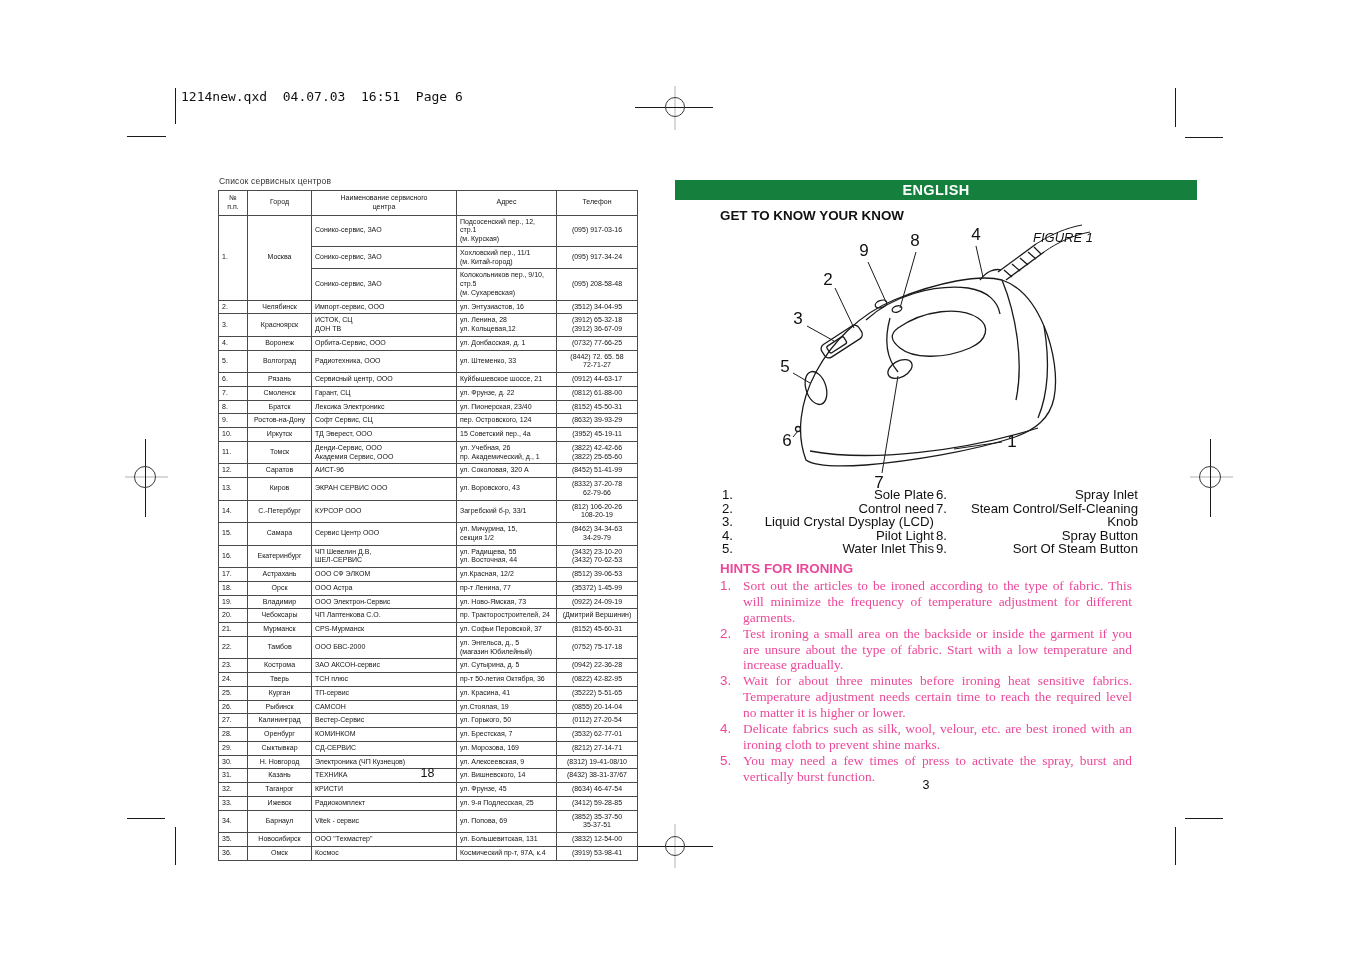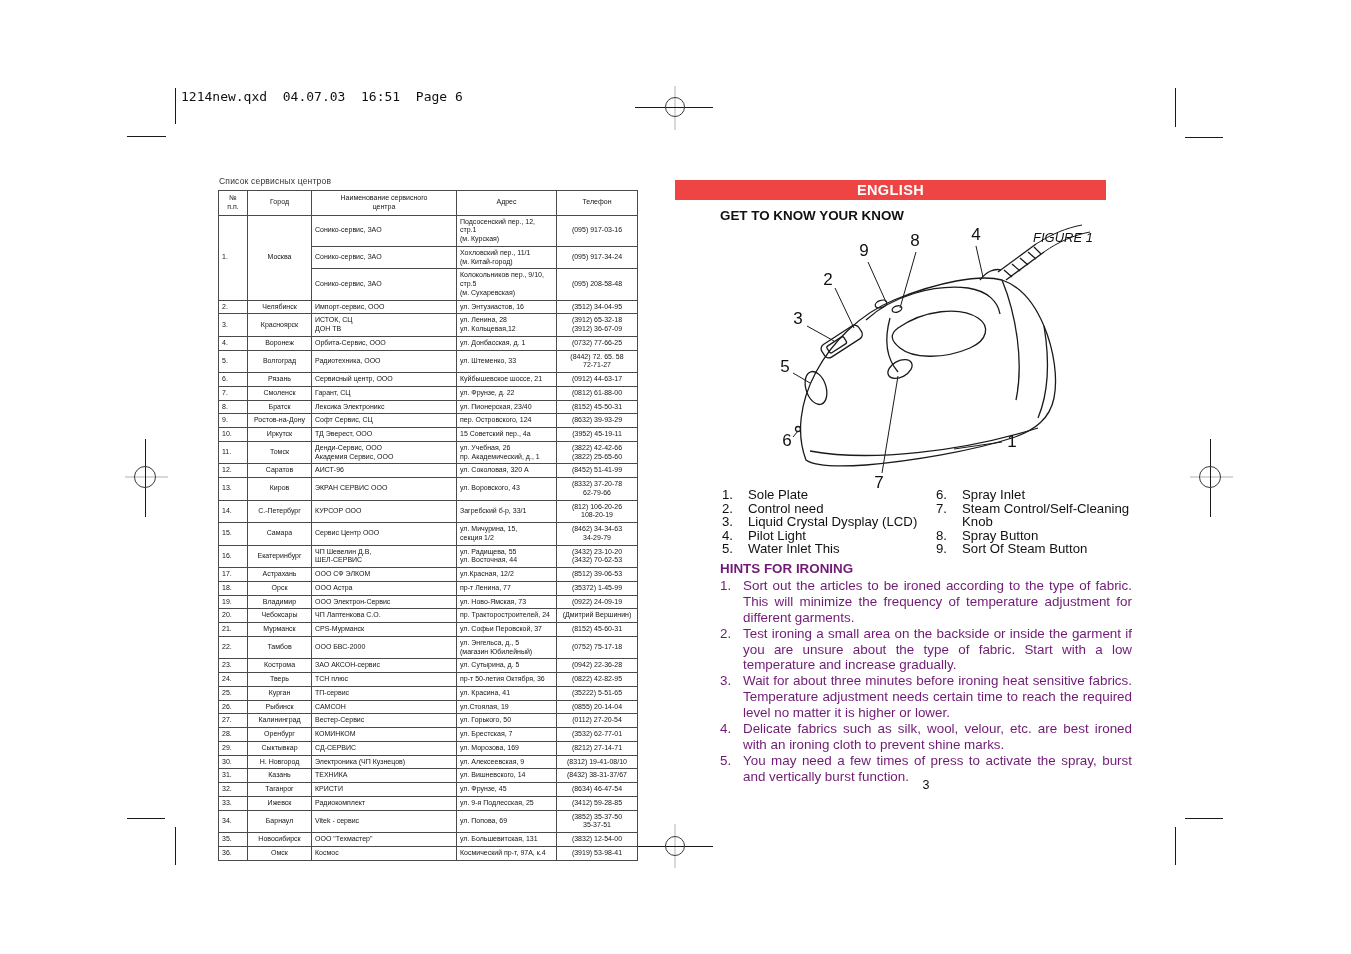--- a/index.html
+++ b/index.html
@@ -21,37 +21,37 @@
   table.svc th, table.svc td { border: 1px solid #4a4a4a; padding: 2px 3px; vertical-align: middle; }
   table.svc th { font-weight: normal; text-align: center; padding: 3px 2px; }
   td.c-num  { text-align: left; }
   td.c-city { text-align: center; }
   td.c-name { text-align: left; padding-left: 6px; }
   td.c-addr { text-align: left; padding-left: 5px; }
   td.c-phone{ text-align: center; }
   .page-num-left { position: absolute; left: 218px; top: 766px; width: 419px; text-align: center; font-size: 12.5px; color:#111; }
 
   
-  .english-bar { position: absolute; left: 675px; top: 180px; width: 431px; height: 20px;
-                 background: #ef4444; color: #fff; font-weight: bold; font-size: 14.5px;
+  .english-bar { position: absolute; left: 675px; top: 180px; width: 522px; height: 20px;
+                 background: #15803d; color: #fff; font-weight: bold; font-size: 14.5px;
                  display: flex; align-items: center; justify-content: center; letter-spacing: .4px; }
   .section-h { position: absolute; font-weight: bold; font-size: 13.4px; color:#111; }
   .h-know { left: 720px; top: 208px; }
   .figure-box { position: absolute; left: 740px; top: 222px; width: 400px; height: 272px; }
   .parts-col { position: absolute; font-size: 13.2px; line-height: 13.6px; color:#111; }
   .parts-left { left: 722px; top: 488px; width: 212px; }
   .parts-right{ left: 936px; top: 488px; width: 202px; }
   .part-item { display: flex; }
   .part-item .pnum { width: 26px; flex: none; }
-  .part-item .plabel { flex: 1; }
-  .hints { position: absolute; left: 720px; top: 561px; width: 412px; font-size: 13.4px; line-height: 15.9px; color:#701a75; }
+  .part-item .plabel { flex: 1; text-align: right; }
+  .hints { position: absolute; left: 720px; top: 561px; width: 412px; font-size: 13.4px; line-height: 15.9px; color:#ec4899; }
   .hints .h-title { font-weight: bold; margin-bottom: 1px; font-size: 13.4px; }
   .hint-item { display: flex; }
   .hint-item .hnum { width: 23px; flex: none; }
-  .hint-item .htext { flex: 1; text-align: justify; }
+  .hint-item .htext { flex: 1; text-align: justify; font-family: Liberation Serif, serif; }
   .page-num-right { position: absolute; left: 720px; top: 778px; width: 412px; text-align: center; font-size: 12.5px; color:#111; }
 
   svg text.callout { font-family: "Liberation Sans", sans-serif; font-size: 17px; fill: #111; }
   svg text.figcap { font-family: "Liberation Sans", sans-serif; font-size: 13px; font-style: italic; fill: #111; }
 </style>
 </head>
 <body>
 
 <div class="canvas">
 
@@ -360,20 +360,21 @@
           <tr>
             <td class="c-num" rowspan="1">36.</td>
             <td class="c-city" rowspan="1">Омск</td>
             <td class="c-name">Космос</td>
             <td class="c-addr">Космический пр-т, 97А, к.4</td>
             <td class="c-phone">(3919) 53-98-41</td>
           </tr>
         </tbody>
     </table>
   </div>
+  <div class="page-num-left">18</div>
 
   <div class="english-bar">ENGLISH</div>
   <div class="section-h h-know">GET TO KNOW YOUR KNOW</div>
 
   <div class="figure-box">
     <svg width="400" height="272" viewBox="0 0 400 272">
       <g stroke="#1a1a1a" fill="none" stroke-width="1.3">
 
         <path d="M 66 238 C 56 212 60 180 76 150 C 92 120 120 92 154 78 C 198 60 240 52 262 58 C 280 64 294 80 304 104 C 314 128 318 156 314 176 C 310 196 296 208 272 216 C 232 229 172 239 126 243 C 96 245 74 244 66 238 Z"></path>
 

